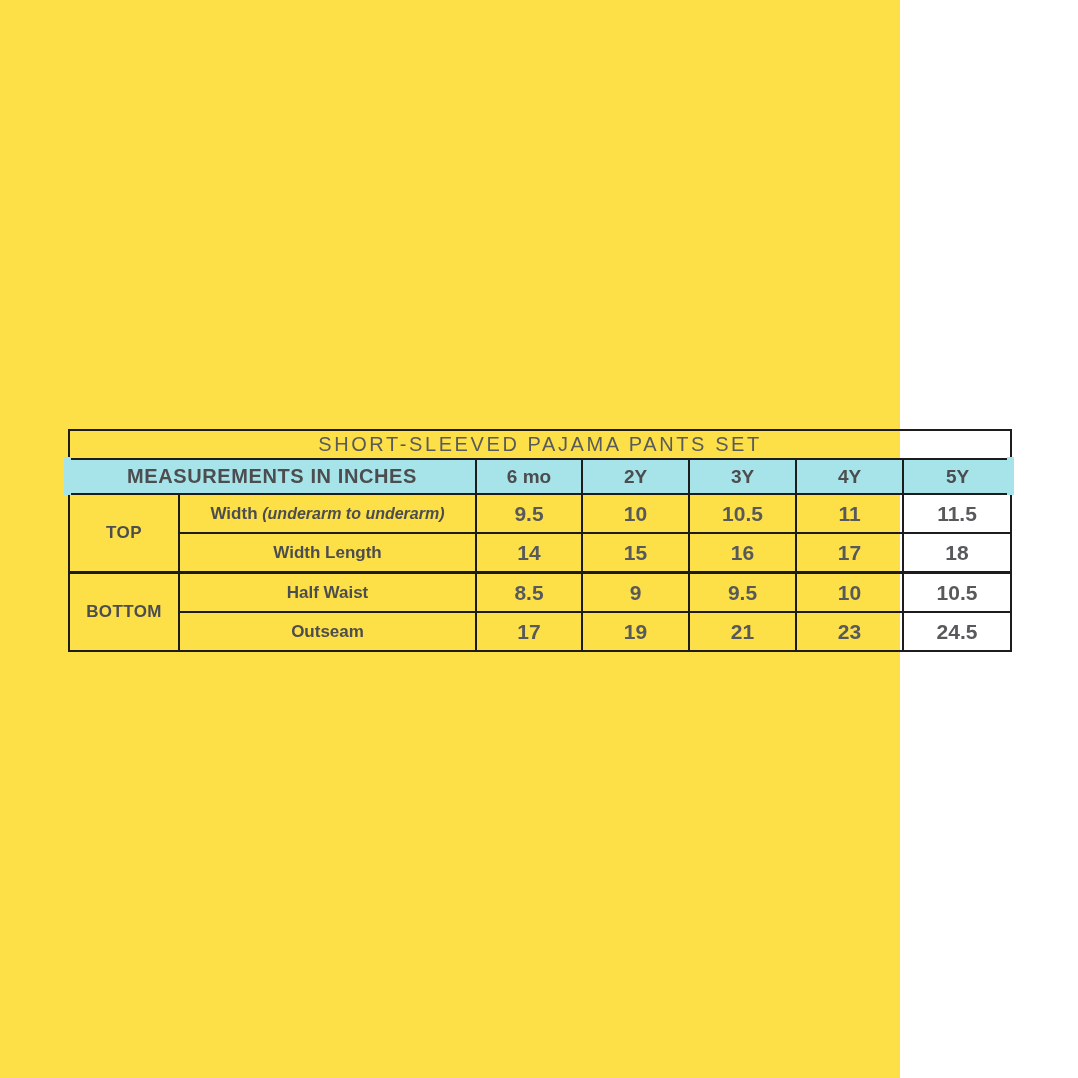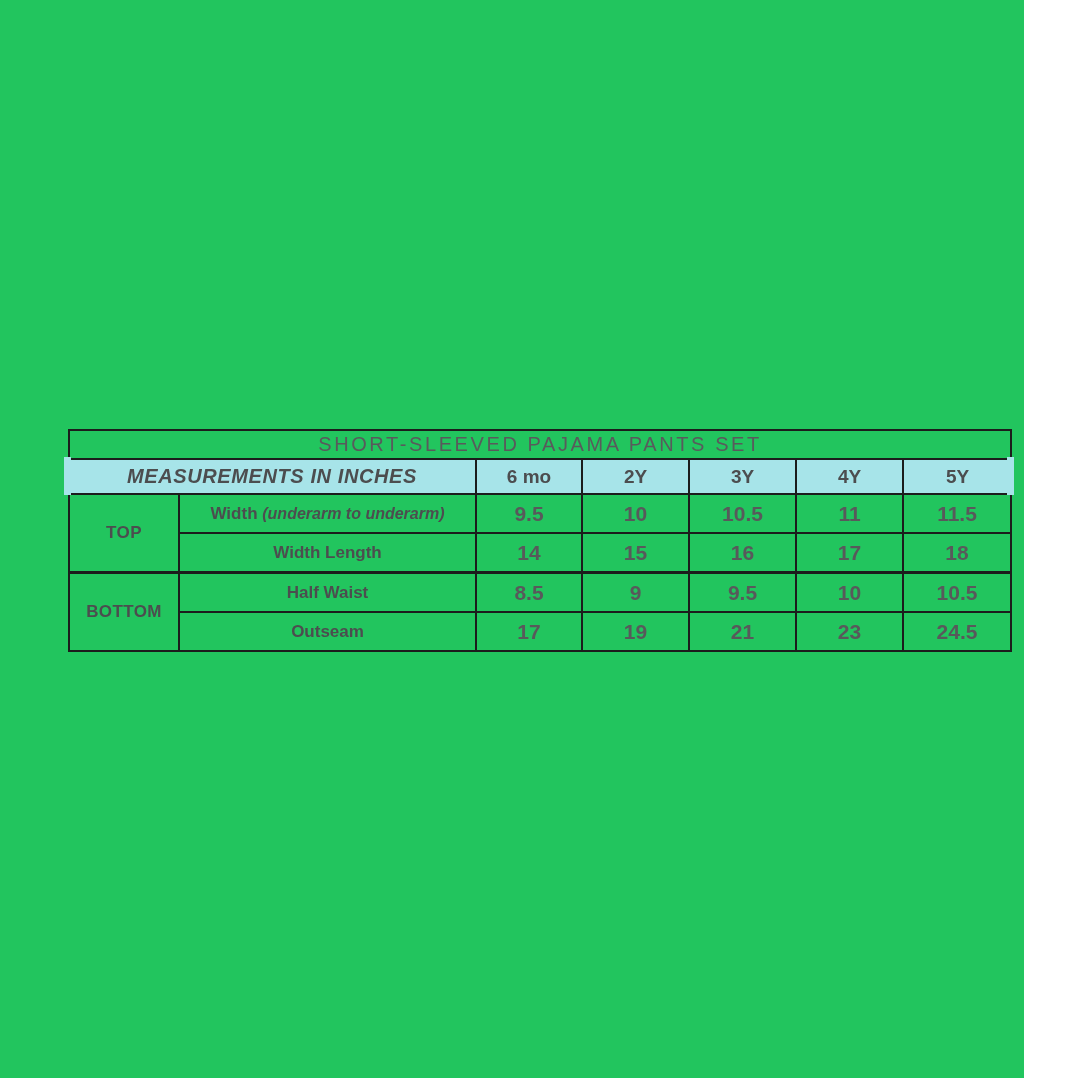--- a/index.html
+++ b/index.html
@@ -6,23 +6,23 @@
     margin: 0;
     padding: 0;
     background: #ffffff;
     width: 1078px;
     height: 1078px;
     font-family: "Liberation Sans", sans-serif;
     overflow: hidden;
   }
   .page {
     position: relative;
-    width: 1024px;
+    width: 900px;
     height: 1078px;
-    background: #22c55e;
+    background: #fde047;
   }
   .chart-wrap {
     position: absolute;
     left: 68px;
     top: 429px;
     width: 942px;
   }
   table.size-chart {
     border-collapse: collapse;
     table-layout: fixed;
@@ -47,21 +47,20 @@
   .teal {
     background: #a7e4e9;
   }
   .meas-cell {
     height: 33px;
     font-size: 20px;
     font-weight: 700;
     letter-spacing: 0.6px;
     color: #4c4d4f;
     border-left: none;
-    font-style: italic;
   }
   .size-cell {
     font-size: 19px;
     font-weight: 700;
     color: #4c4d4f;
   }
   .size-cell.last {
     border-right: none;
   }
   .group-cell {

